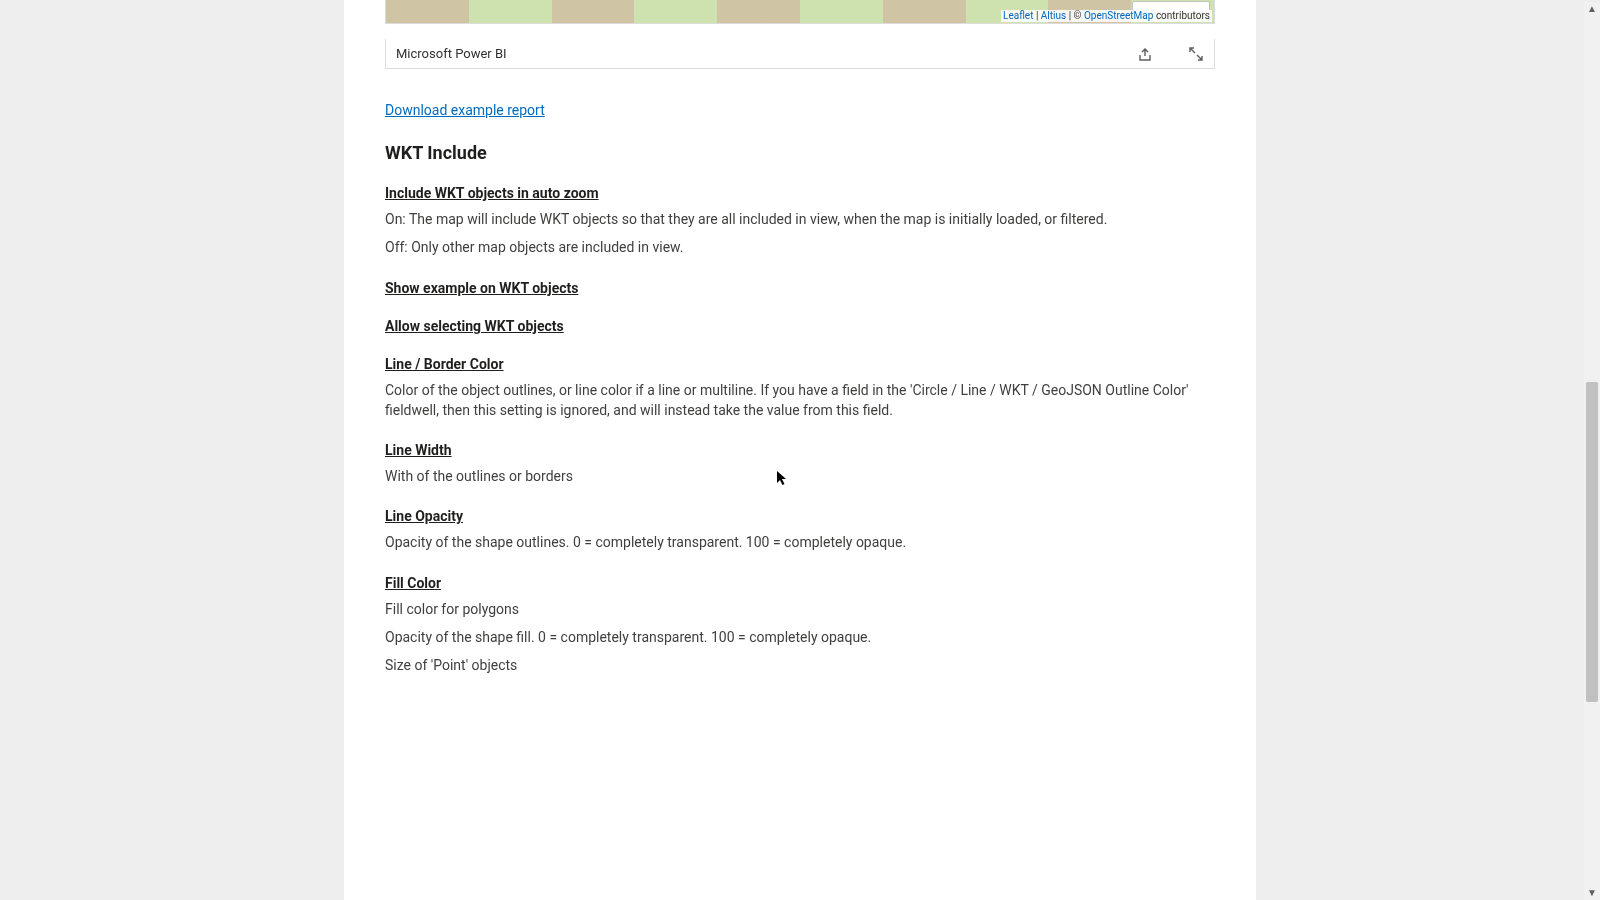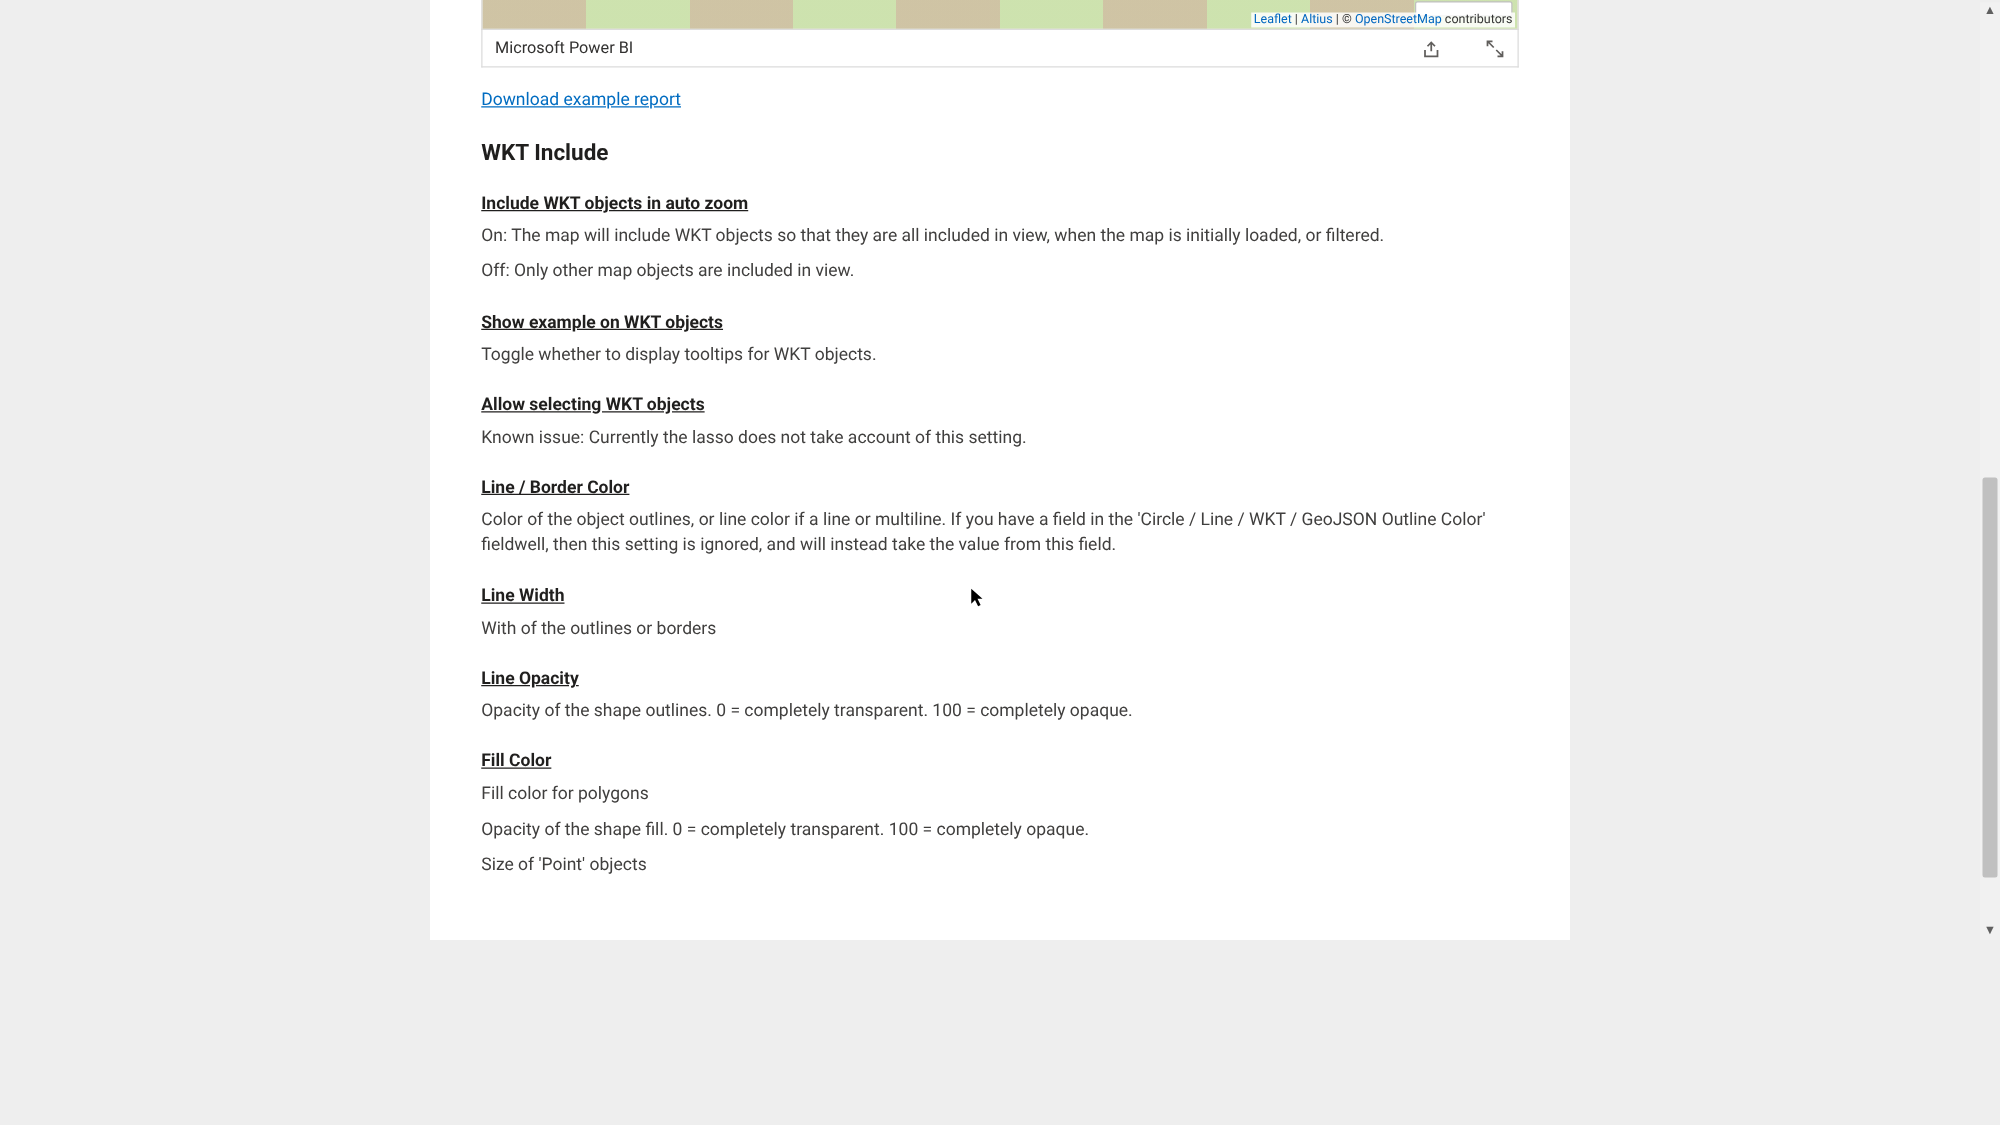--- a/index.html
+++ b/index.html
@@ -7,21 +7,21 @@
     margin: 0;
     padding: 0;
     height: 100%;
     font-family: "Segoe UI", -apple-system, BlinkMacSystemFont, Roboto, "Helvetica Neue", sans-serif;
     font-size: 14px;
     color: #292827;
     background: #eeeeee;
   }
   .viewport {
     width: 1600px;
-    height: 752px;
+    height: 900px;
     background: #eeeeee;
     overflow: hidden;
     position: relative;
   }
   .scrollbar-track {
     position: absolute;
     right: 0;
     top: 2px;
     bottom: 0;
     width: 16px;
@@ -88,21 +88,21 @@
     right: 4px;
     width: 78px;
     height: 12px;
     background: #ffffff;
     border: 1px solid #c0c0c0;
     border-radius: 2px;
   }
 
   .pbi-bar {
     width: 830px;
-    margin: 0 auto;
+    margin: 15px auto;
     border: 1px solid #dcdcdc;
     border-top: none;
     height: 30px;
     display: flex;
     align-items: center;
     padding: 0 10px;
     font-size: 13px;
     color: #323130;
     background: #ffffff;
     gap: 21px;
@@ -191,24 +191,22 @@
 
       <a href="#" class="dl">Download example report</a>
 
       <h2 class="section-title">WKT Include</h2>
 
       <h3 class="subhead">Include WKT objects in auto zoom</h3>
       <p class="body">On: The map will include WKT objects so that they are all included in view, when the map is initially loaded, or filtered.</p>
       <p class="body">Off: Only other map objects are included in view.</p>
 
       <h3 class="subhead">Show example on WKT objects</h3>
-      <p class="body">Toggle whether to display tooltips for WKT objects.</p>
 
       <h3 class="subhead">Allow selecting WKT objects</h3>
-      <p class="body">Known issue: Currently the lasso does not take account of this setting.</p>
 
       <h3 class="subhead">Line / Border Color</h3>
       <p class="body">Color of the object outlines, or line color if a line or multiline. If you have a field in the 'Circle / Line / WKT / GeoJSON Outline Color' fieldwell, then this setting is ignored, and will instead take the value from this field.</p>
 
       <h3 class="subhead">Line Width</h3>
       <p class="body">With of the outlines or borders</p>
 
       <h3 class="subhead">Line Opacity</h3>
       <p class="body">Opacity of the shape outlines. 0 = completely transparent. 100 = completely opaque.</p>
 

